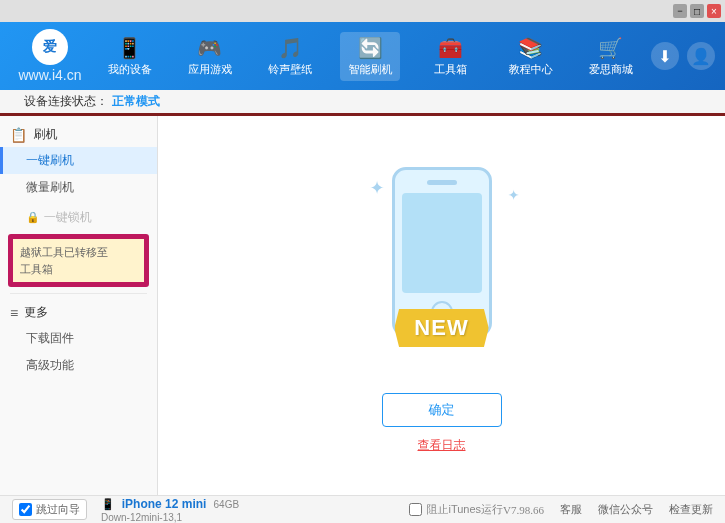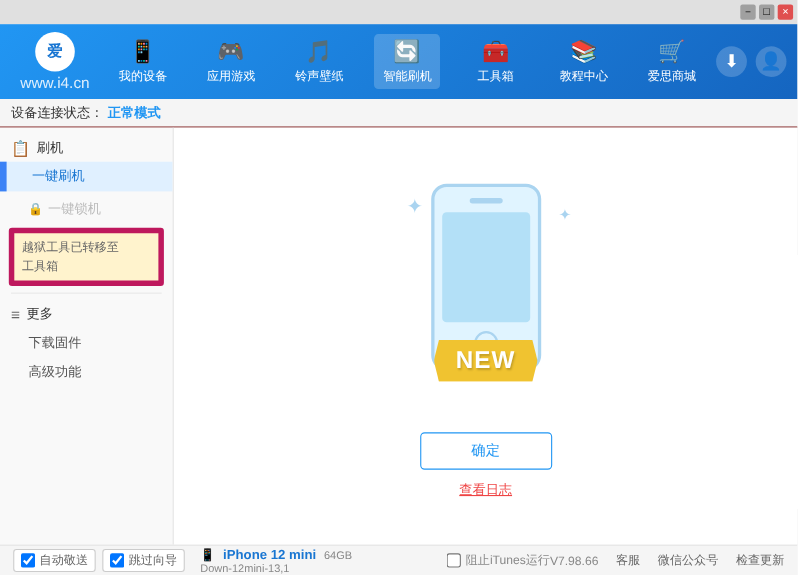--- a/index.html
+++ b/index.html
@@ -91,24 +91,24 @@
       display: flex; align-items: center; justify-content: center;
       color: white;
       cursor: pointer;
       font-size: 16px;
     }
 
     
     .status-bar {
       height: 26px;
       background: #f5f5f5;
-      border-bottom: 1px solid #7f1d1d;
-      display: flex;
-      align-items: center;
-      padding: 0 10px;
+      border-bottom: 3px solid #7f1d1d;
+      display: flex;
+      align-items: center;
+      padding: 0 24px;
       font-size: 12px;
       color: #666;
     }
     .status-label { color: #333; }
     .status-value { color: #2196f3; font-weight: bold; margin-left: 4px; }
 
     
     .main {
       display: flex;
       height: calc(523px - 22px - 68px - 26px - 28px);
@@ -140,21 +140,21 @@
     .sidebar-item {
       padding: 5px 10px 5px 26px;
       font-size: 12px;
       color: #555;
       cursor: pointer;
       display: flex; align-items: center;
     }
     .sidebar-item.active {
       background: #e0f0ff;
       color: #1976d2;
-      border-left: 6px solid #3b82f6;
+      border-left: 3px solid #3b82f6;
       padding-left: 23px;
     }
     .sidebar-disabled {
       padding: 4px 10px 4px 26px;
       font-size: 12px;
       color: #bbb;
       display: flex; align-items: center;
     }
     .sidebar-disabled .lock-icon { margin-right: 4px; font-size: 11px; }
     .sidebar-note {
@@ -287,21 +287,22 @@
       color: #666;
     }
     .footer-left {
       display: flex; align-items: center; gap: 6px;
       flex: 1;
     }
     .device-name { color: #1976d2; font-weight: bold; font-size: 12px; }
     .footer-right {
       display: flex;
       gap: 16px;
-      align-items: flex-end;
+      align-items: center;
+      font-family: Liberation Serif, serif;
     }
     .footer-link {
       color: #666; cursor: pointer;
       font-size: 11px;
     }
 
     
     .sidebar::-webkit-scrollbar { width: 4px; }
     .sidebar::-webkit-scrollbar-thumb { background: #ccc; border-radius: 2px; }
   </style>
@@ -366,20 +367,23 @@
 
   <div class="sidebar">
     <div class="sidebar-section">
       <div class="sidebar-section-header">
         <span class="sidebar-section-icon">📋</span>
         <span>刷机</span>
       </div>
       <div class="sidebar-item active">
         <span>一键刷机</span>
       </div>
+      <div class="sidebar-item">
+        <span>微量刷机</span>
+      </div>
     </div>
 
     <div class="sidebar-disabled">
       <span class="lock-icon">🔒</span>
       <span>一键锁机</span>
     </div>
 
     <div class="sidebar-note">
       <span>越狱工具已转移至<br>工具箱</span>
     </div>
@@ -418,24 +422,20 @@
 
 
     <button class="btn-confirm">确定</button>
 
     <span class="link-daily">查看日志</span>
   </div>
 </div>
 
 <div class="footer">
   <div class="footer-left">
-    <div style="display:flex; align-items:center; gap:4px; border:1px solid #ccc; border-radius:3px; padding:2px 6px; background:white;">
-      <input type="checkbox" checked="" style="cursor: pointer;">
-      <span>自动敬送</span>
-    </div>
     <div style="display:flex; align-items:center; gap:4px; border:1px solid #ccc; border-radius:3px; padding:2px 6px; background:white;">
       <input type="checkbox" checked="" style="cursor: pointer;">
       <span>跳过向导</span>
     </div>
     <div style="margin-left:8px;">
       <span style="margin-right:4px;">📱</span>
       <span class="device-name">iPhone 12 mini</span>
       <span style="color:#888;font-size:10px;margin-left:4px;">64GB</span>
       <br>
       <span style="color:#888;font-size:10px;">Down-12mini-13,1</span>

